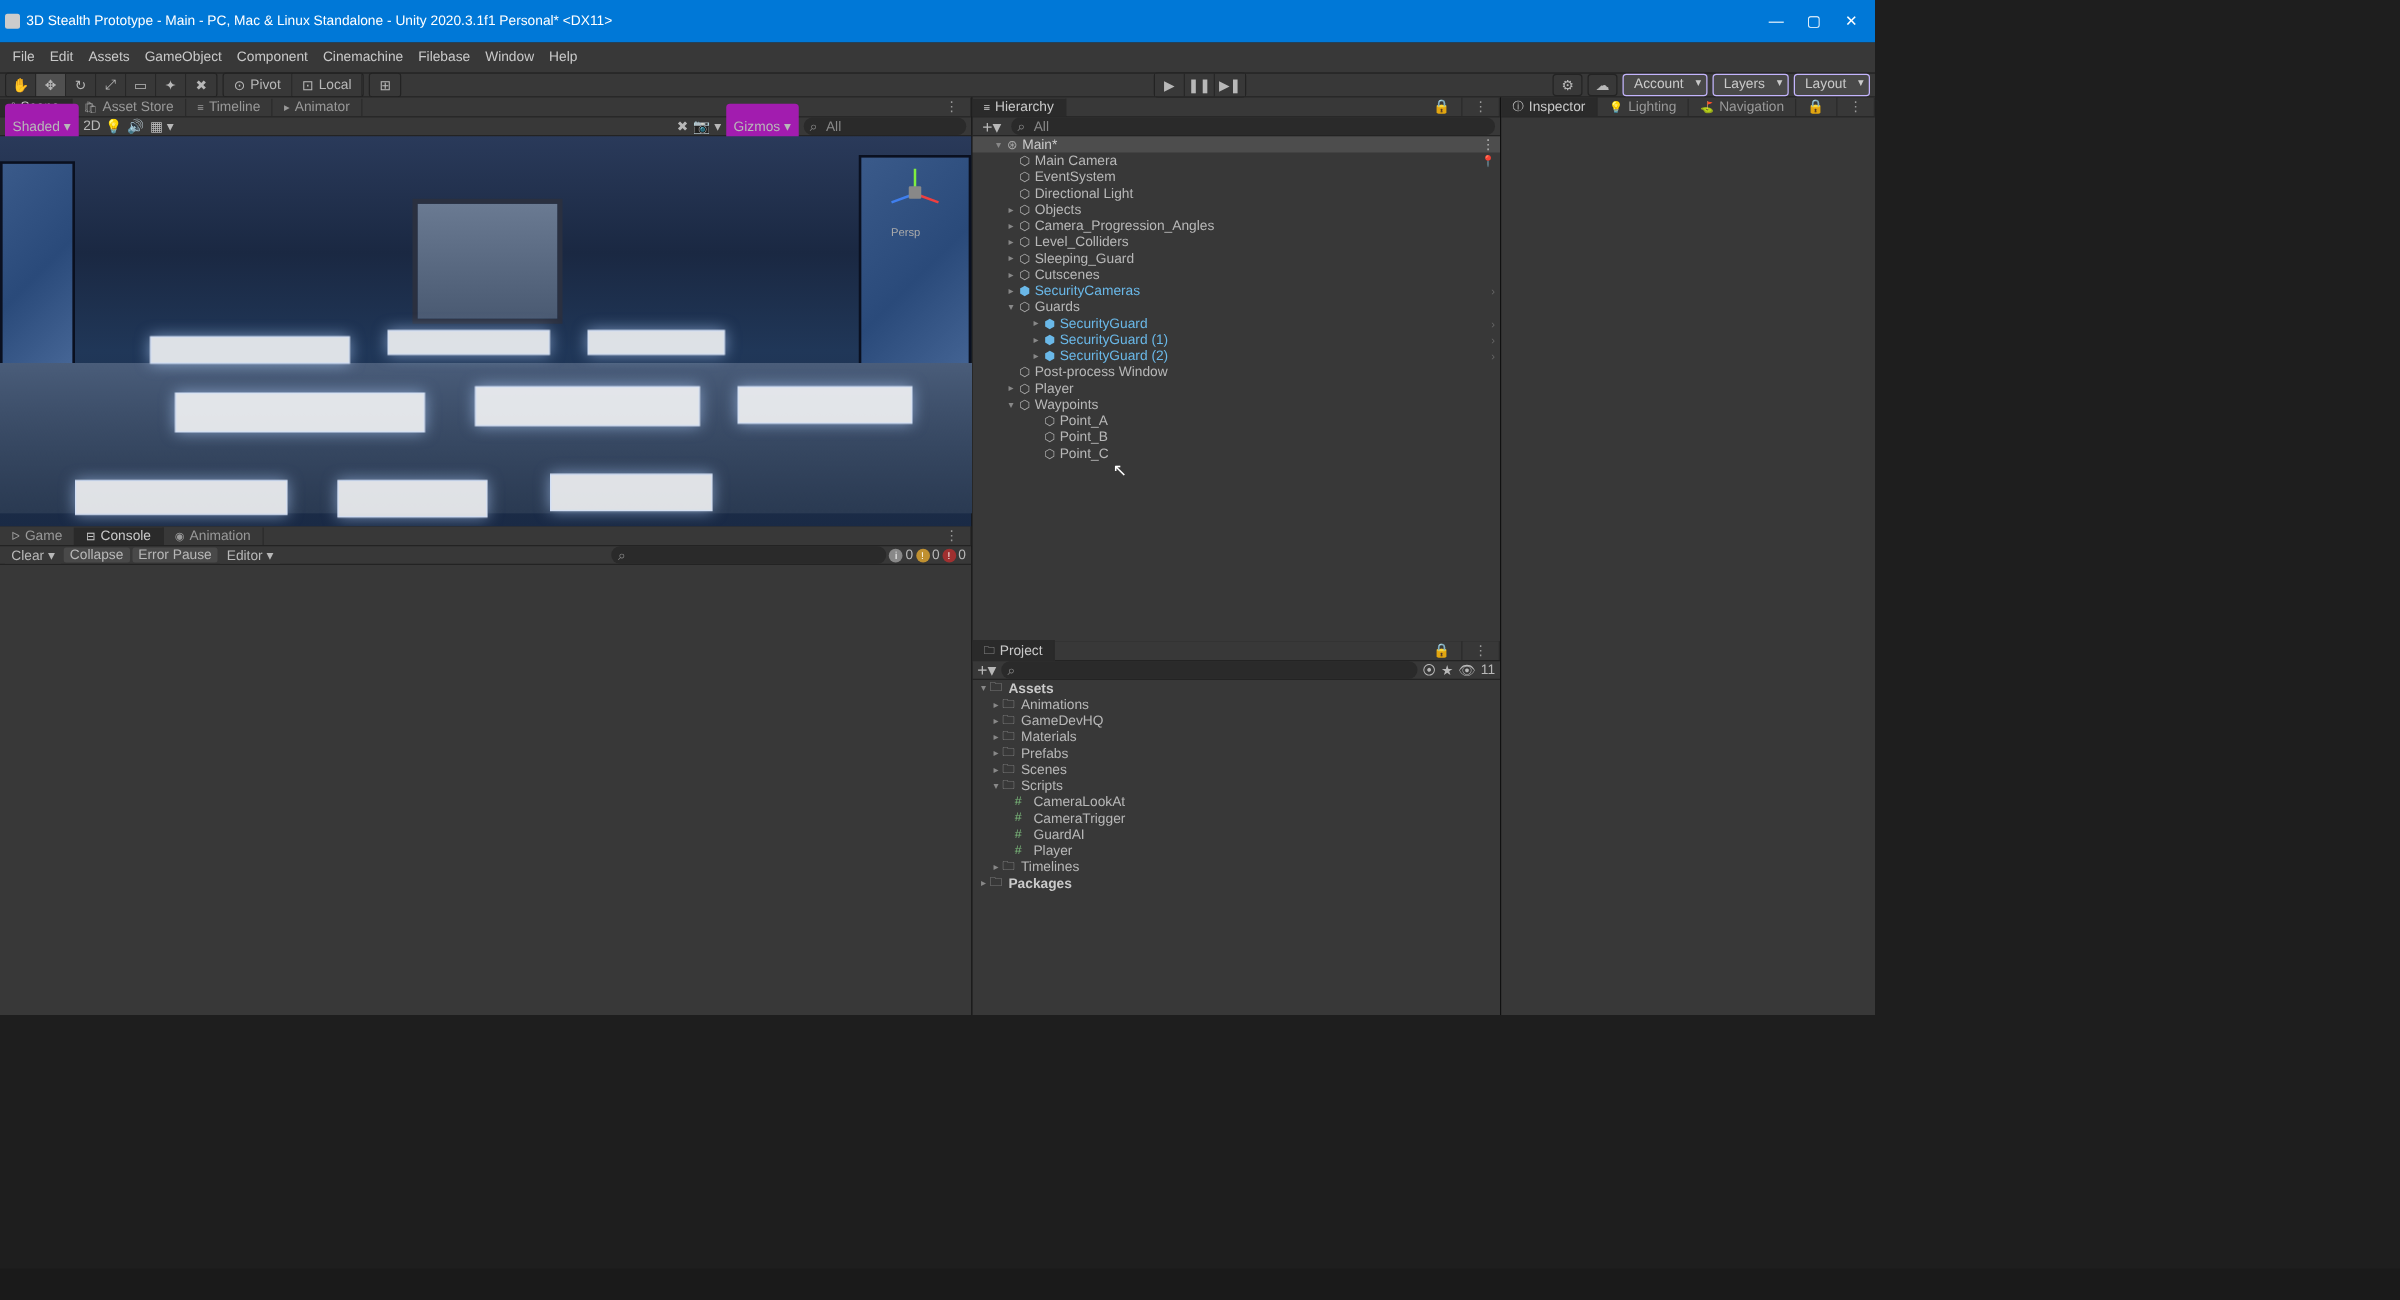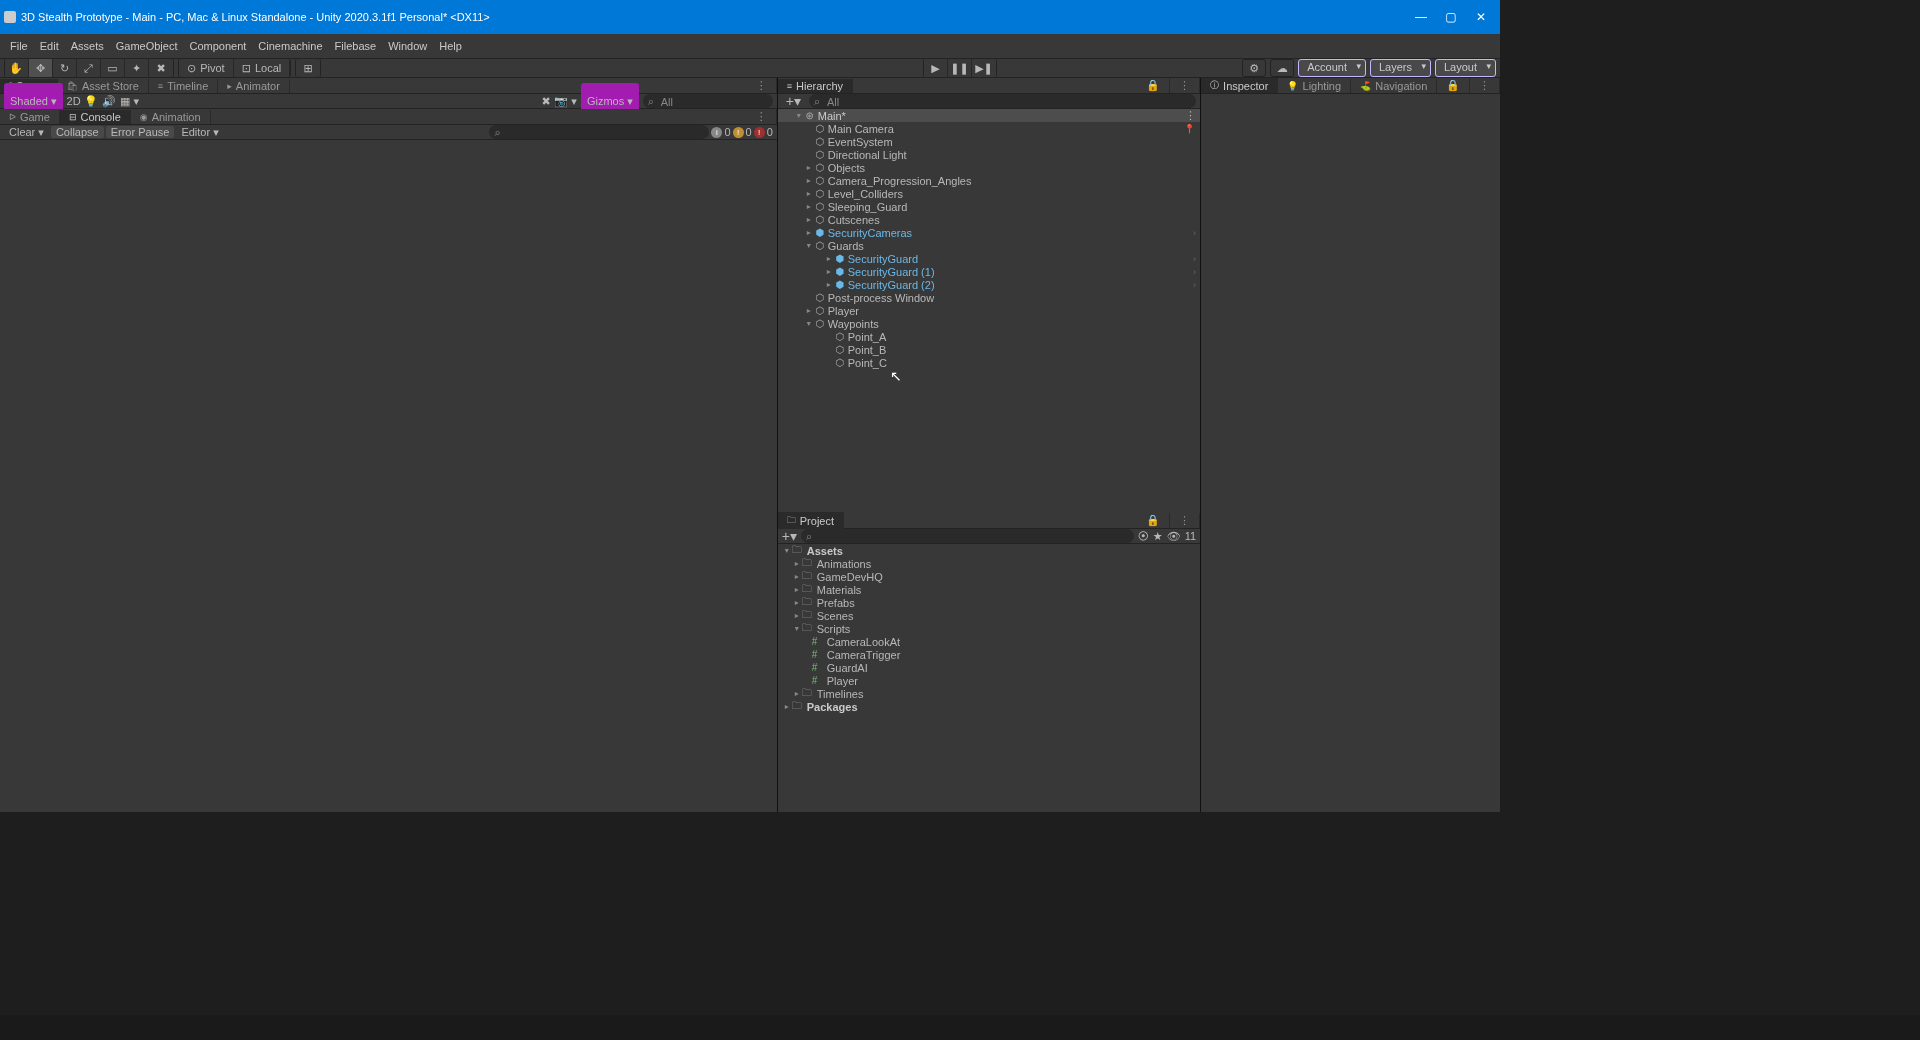--- a/index.html
+++ b/index.html
@@ -160,20 +160,43 @@
       <span>🔊</span>
       <span>▦ ▾</span>
       <div class="spacer"></div>
       <span>✖</span>
       <span>📷 ▾</span>
       <span class="pill"><span>Gizmos</span> ▾</span>
       <div class="search" style="width:130px">
           <span>All</span>
         </div>
     </div>
+    <div class="viewport">
+      <div class="window" style="left:0;top:20px;width:60px;height:180px"></div>
+      <div class="window" style="right:0;top:15px;width:90px;height:200px"></div>
+      <div style="position:absolute;left:330px;top:50px;width:120px;height:100px;background:linear-gradient(#6a7a92,#4a5a72);border:4px solid #2a3040"></div>
+      <div class="floor"></div>
+      <div class="case" style="left:120px;top:160px;width:160px;height:22px"></div>
+      <div class="case" style="left:310px;top:155px;width:130px;height:20px"></div>
+      <div class="case" style="left:470px;top:155px;width:110px;height:20px"></div>
+      <div class="case" style="left:140px;top:205px;width:200px;height:32px"></div>
+      <div class="case" style="left:380px;top:200px;width:180px;height:32px"></div>
+      <div class="case" style="left:590px;top:200px;width:140px;height:30px"></div>
+      <div class="case" style="left:60px;top:275px;width:170px;height:28px"></div>
+      <div class="case" style="left:270px;top:275px;width:120px;height:30px"></div>
+      <div class="case" style="left:440px;top:270px;width:130px;height:30px"></div>
+      <div style="position:absolute;left:40px;top:310px;width:140px;height:70px;background:radial-gradient(ellipse,#e8f0ff 0%,transparent 65%)"></div>
+      <div class="gizmo">
+        <div class="axis y"></div>
+          <div class="axis x"></div>
+          <div class="axis z"></div>
+          <div class="center"></div>
+        <div style="position:absolute;top:52px;left:6px;font-size:9px;color:#aaa">Persp</div>
+      </div>
+    </div>
     <div class="console-area">
       <div class="panel-tabs">
         <div class="tab">
             <span class="i">ᐅ</span>
             <span>Game</span>
           </div>
         <div class="tab active">
             <span class="i">⊟</span>
             <span>Console</span>
           </div>

